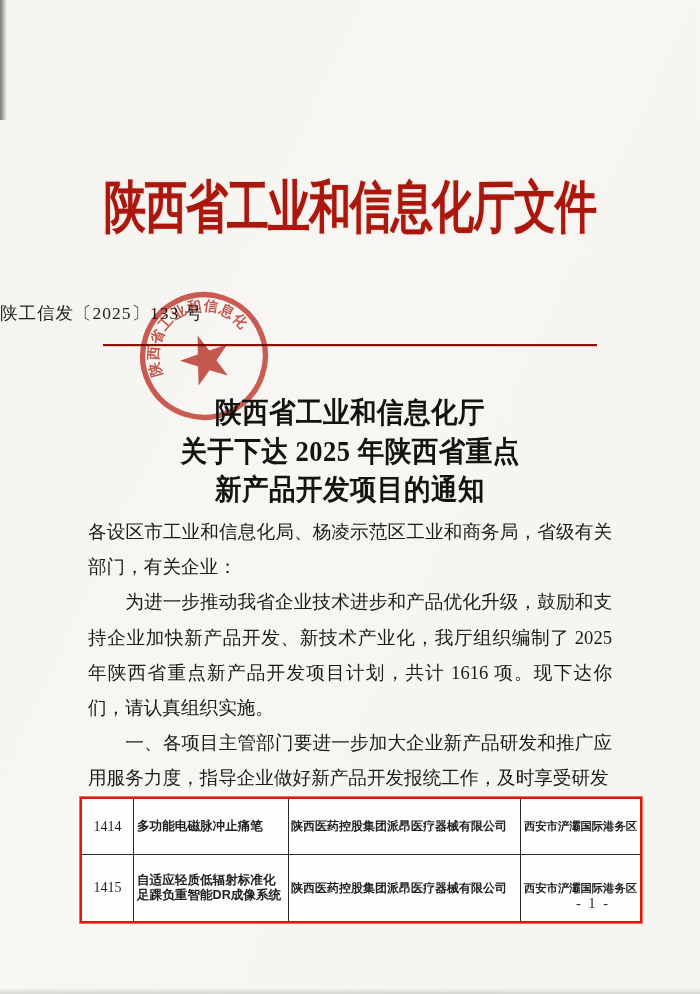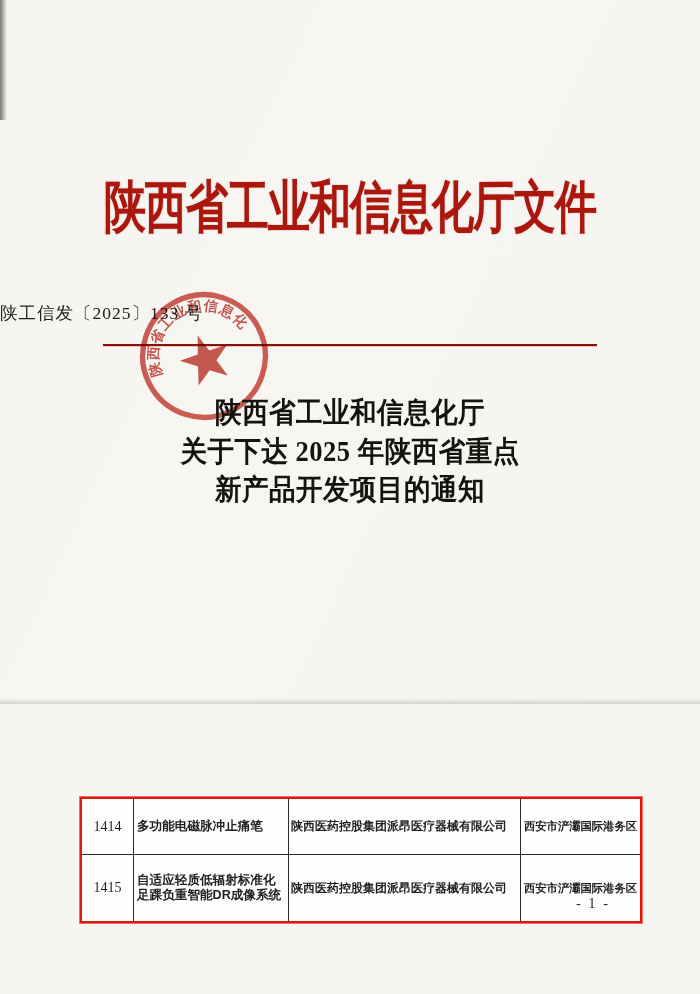--- a/index.html
+++ b/index.html
@@ -4,21 +4,21 @@
 <style>
   html,body{margin:0;padding:0;}
   body{
     width:700px;height:994px;
     background:#f6f5f2;
     font-family:"Liberation Serif","DejaVu Serif",serif;
     color:#1f1f1f;
     overflow:hidden;
     position:relative;
   }
-  .page{position:relative;width:700px;height:704px;background:linear-gradient(115deg,#f4f3f0 0%,#f7f6f3 40%,#f5f4f1 100%);}
+  .page{position:relative;width:700px;height:994px;background:linear-gradient(115deg,#f4f3f0 0%,#f7f6f3 40%,#f5f4f1 100%);}
   .scan-edge{position:absolute;left:0;top:0;width:7px;height:120px;background:linear-gradient(to right,rgba(20,20,20,.55),rgba(20,20,20,0));}
   .scan-edge-b{position:absolute;left:0;bottom:0;width:100%;height:6px;background:linear-gradient(to top,rgba(120,118,112,.25),rgba(120,118,112,0));}
 
   .letterhead{
     position:absolute;left:0;top:170px;width:700px;
     text-align:center;
     font-size:42px;font-weight:bold;
     color:#ab170d;
     letter-spacing:-1px;
     transform:scaleY(1.34);transform-origin:50% 0;
@@ -97,20 +97,25 @@
       </g>
     </g>
   </svg>
 
   <div class="notice-title">
     <div>陕西省工业和信息化厅</div>
     <div>关于下达 2025 年陕西省重点</div>
     <div>新产品开发项目的通知</div>
   </div>
 
+  <div class="body-text">
+    <p>各设区市工业和信息化局、杨凌示范区工业和商务局，省级有关部门，有关企业：</p>
+    <p class="indent">为进一步推动我省企业技术进步和产品优化升级，鼓励和支持企业加快新产品开发、新技术产业化，我厅组织编制了 2025 年陕西省重点新产品开发项目计划，共计 1616 项。现下达你们，请认真组织实施。</p>
+    <p class="indent">一、各项目主管部门要进一步加大企业新产品研发和推广应用服务力度，指导企业做好新产品开发报统工作，及时享受研发</p>
+  </div>
 
   <table class="hl">
     <tbody>
       <tr class="r1">
         <td class="c-id">1414</td>
         <td class="c-prod">多功能电磁脉冲止痛笔</td>
         <td class="c-comp">陕西医药控股集团派昂医疗器械有限公司</td>
         <td class="c-dist">西安市浐灞国际港务区</td>
       </tr>
       <tr class="r2">

